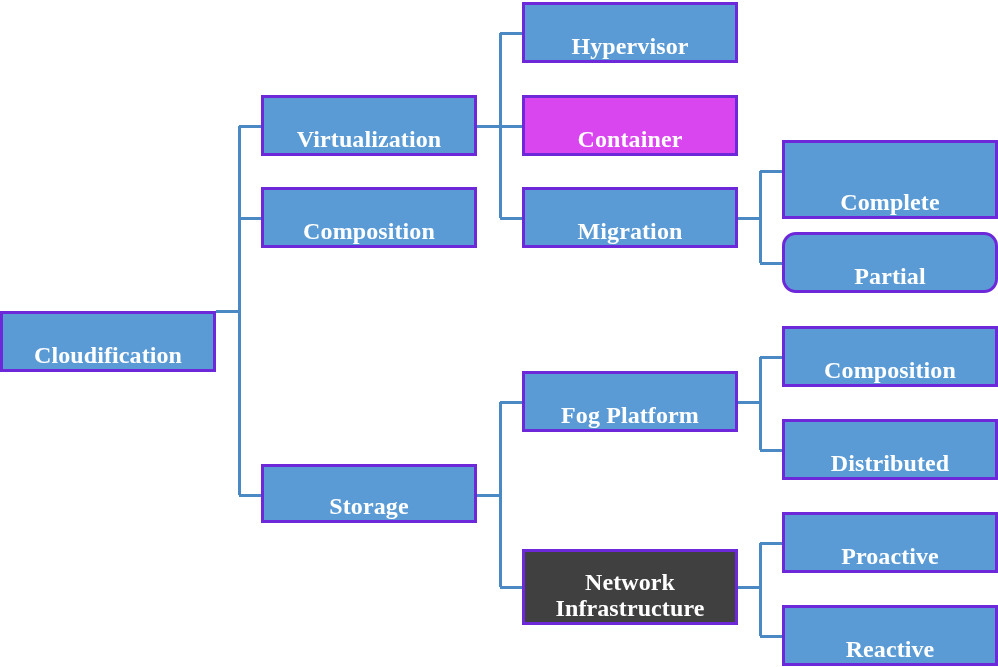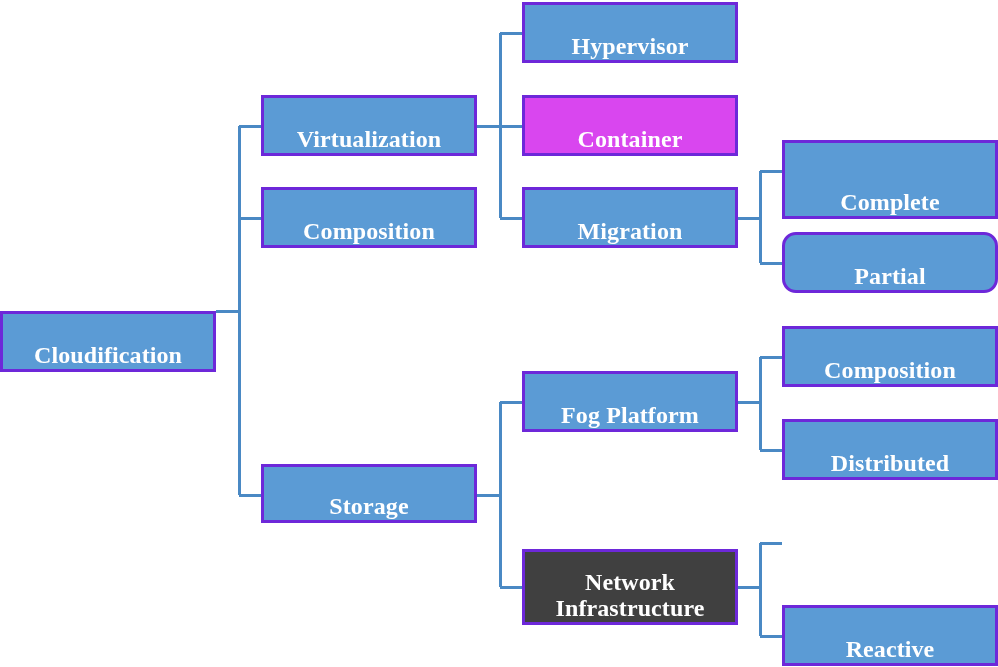--- a/index.html
+++ b/index.html
@@ -84,14 +84,15 @@
     <div class="node lvl2" style="left: 522px; top: 2px; width: 216px; height: 61px; background: rgb(91, 155, 213); color: rgb(255, 255, 255);"><span>Hypervisor</span></div>
     <div class="node lvl2" style="left: 522px; top: 95px; width: 216px; height: 61px; background: #d946ef; color: rgb(255, 255, 255);"><span>Container</span></div>
     <div class="node lvl2" style="left: 522px; top: 187px; width: 216px; height: 61px; background: rgb(91, 155, 213); color: rgb(255, 255, 255);"><span>Migration</span></div>
     <div class="node lvl2" style="left: 522px; top: 371px; width: 216px; height: 61px; background: rgb(91, 155, 213); color: rgb(255, 255, 255);"><span>Fog Platform</span></div>
     <div class="node lvl2" style="left: 522px; top: 549px; width: 216px; height: 76px; background: #404040; color: rgb(255, 255, 255);"><span>Network
 Infrastructure</span></div>
     <div class="node lvl3" style="left: 782px; top: 140px; width: 216px; height: 79px; background: rgb(91, 155, 213); color: rgb(255, 255, 255);"><span>Complete</span></div>
     <div class="node lvl3" style="left: 782px; top: 232px; width: 216px; height: 61px; background: rgb(91, 155, 213); color: rgb(255, 255, 255); border-radius: 14px;"><span>Partial</span></div>
     <div class="node lvl3" style="left: 782px; top: 326px; width: 216px; height: 61px; background: rgb(91, 155, 213); color: rgb(255, 255, 255);"><span>Composition</span></div>
     <div class="node lvl3" style="left: 782px; top: 419px; width: 216px; height: 61px; background: rgb(91, 155, 213); color: rgb(255, 255, 255);"><span>Distributed</span></div>
+    <div class="node lvl3" style="left: 782px; top: 512px; width: 216px; height: 61px; background: rgb(91, 155, 213); color: rgb(255, 255, 255);"><span>Proactive</span></div>
     <div class="node lvl3" style="left: 782px; top: 605px; width: 216px; height: 61px; background: rgb(91, 155, 213); color: rgb(255, 255, 255);"><span>Reactive</span></div>
   </div>
 
 </body></html>

